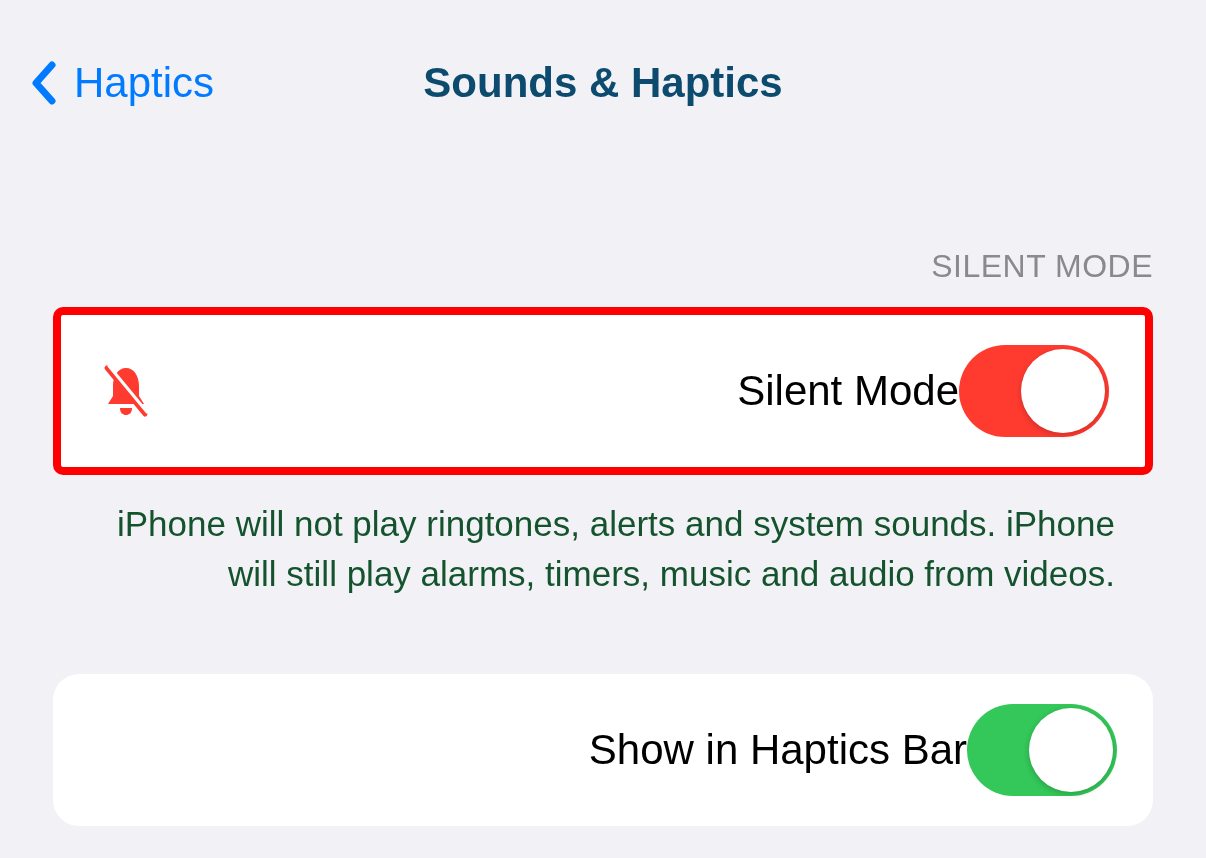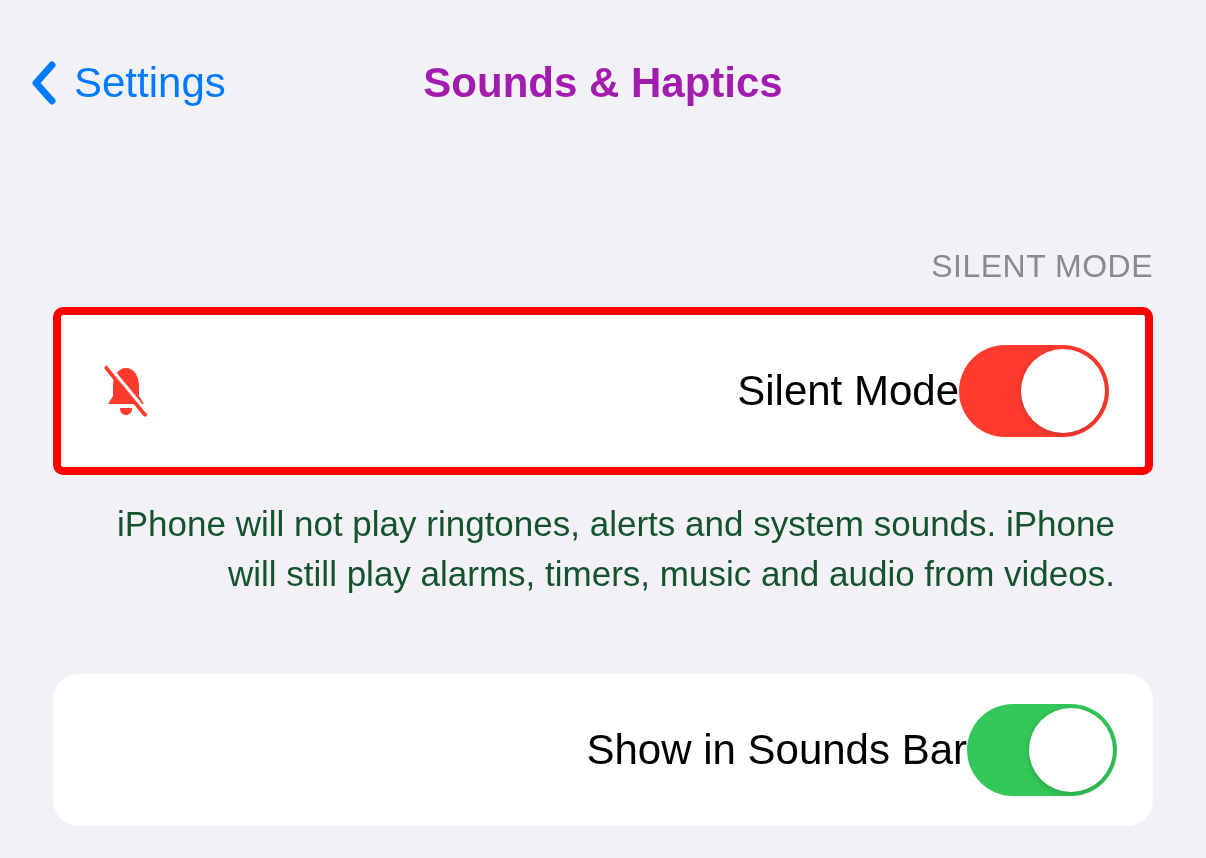--- a/index.html
+++ b/index.html
@@ -34,21 +34,21 @@
       height: 44px;
       margin-right: 16px;
       flex-shrink: 0;
     }
     .title {
       position: absolute;
       left: 50%;
       transform: translateX(-50%);
       font-size: 42px;
       font-weight: 600;
-      color: #a21caf;
+      color: #0c4a6e;
       white-space: nowrap;
     }
     .content {
       padding: 128px 53px 0 53px;
       text-align: right;
     }
     .section-header {
       font-size: 32px;
       letter-spacing: 0.5px;
       color: #8a8a8e;
@@ -122,21 +122,21 @@
     }
   </style>
 </head>
 <body>
 
 <div class="nav-bar">
   <div class="back-link">
     <svg class="back-chevron" viewBox="0 0 28 44">
       <polyline points="22,4 6,22 22,40" fill="none" stroke="#007aff" stroke-width="7" stroke-linecap="round" stroke-linejoin="round"></polyline>
     </svg>
-    <span>Settings</span>
+    <span>Haptics</span>
   </div>
   <div class="title">Sounds &amp; Haptics</div>
 </div>
 
 <div class="content">
 
   <div class="section-header">SILENT MODE</div>
 
   <div class="row-group">
     <div class="row row-highlight">
@@ -154,20 +154,20 @@
       </div>
     </div>
   </div>
 
   <div class="footer-text">iPhone will not play ringtones, alerts and system sounds. iPhone will still play alarms, timers, music and audio from videos.</div>
 
   <div class="section-gap"></div>
 
   <div class="row-group">
     <div class="row">
-      <div class="row-label">Show in Sounds Bar</div>
+      <div class="row-label">Show in Haptics Bar</div>
       <div class="toggle toggle-on-green">
         <div class="toggle-knob"></div>
       </div>
     </div>
   </div>
 
 </div>
 
 </body></html>

